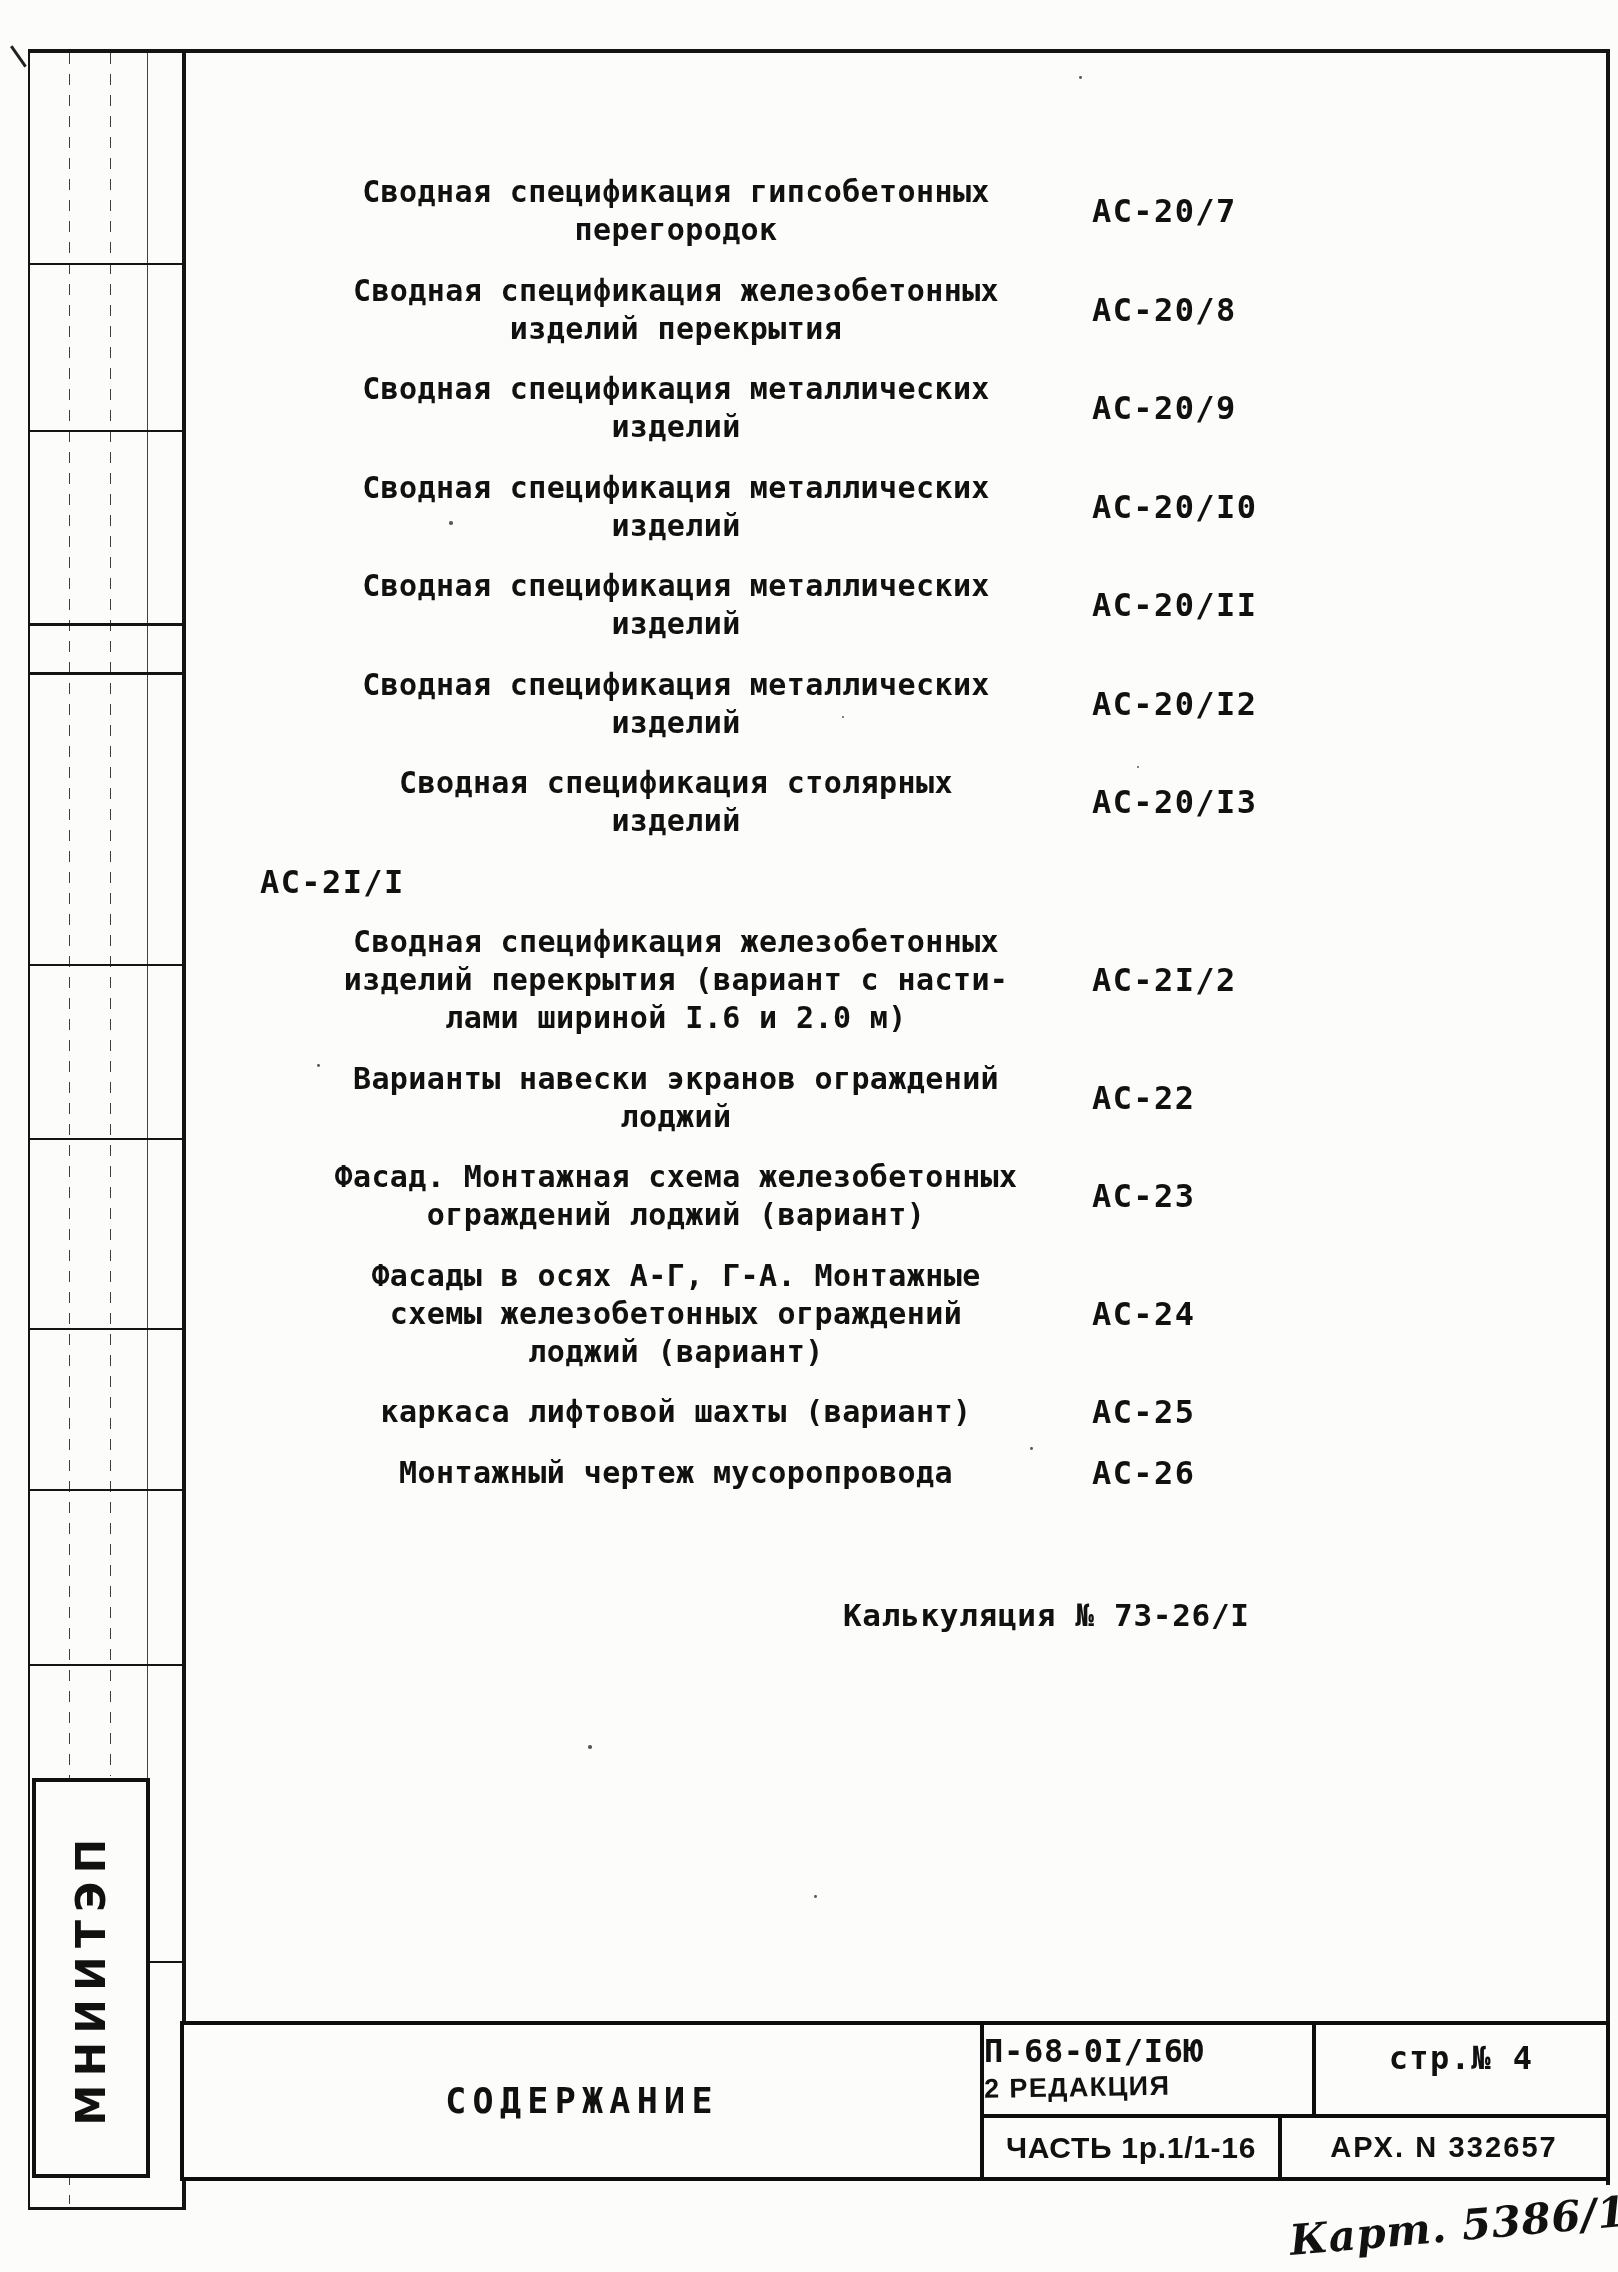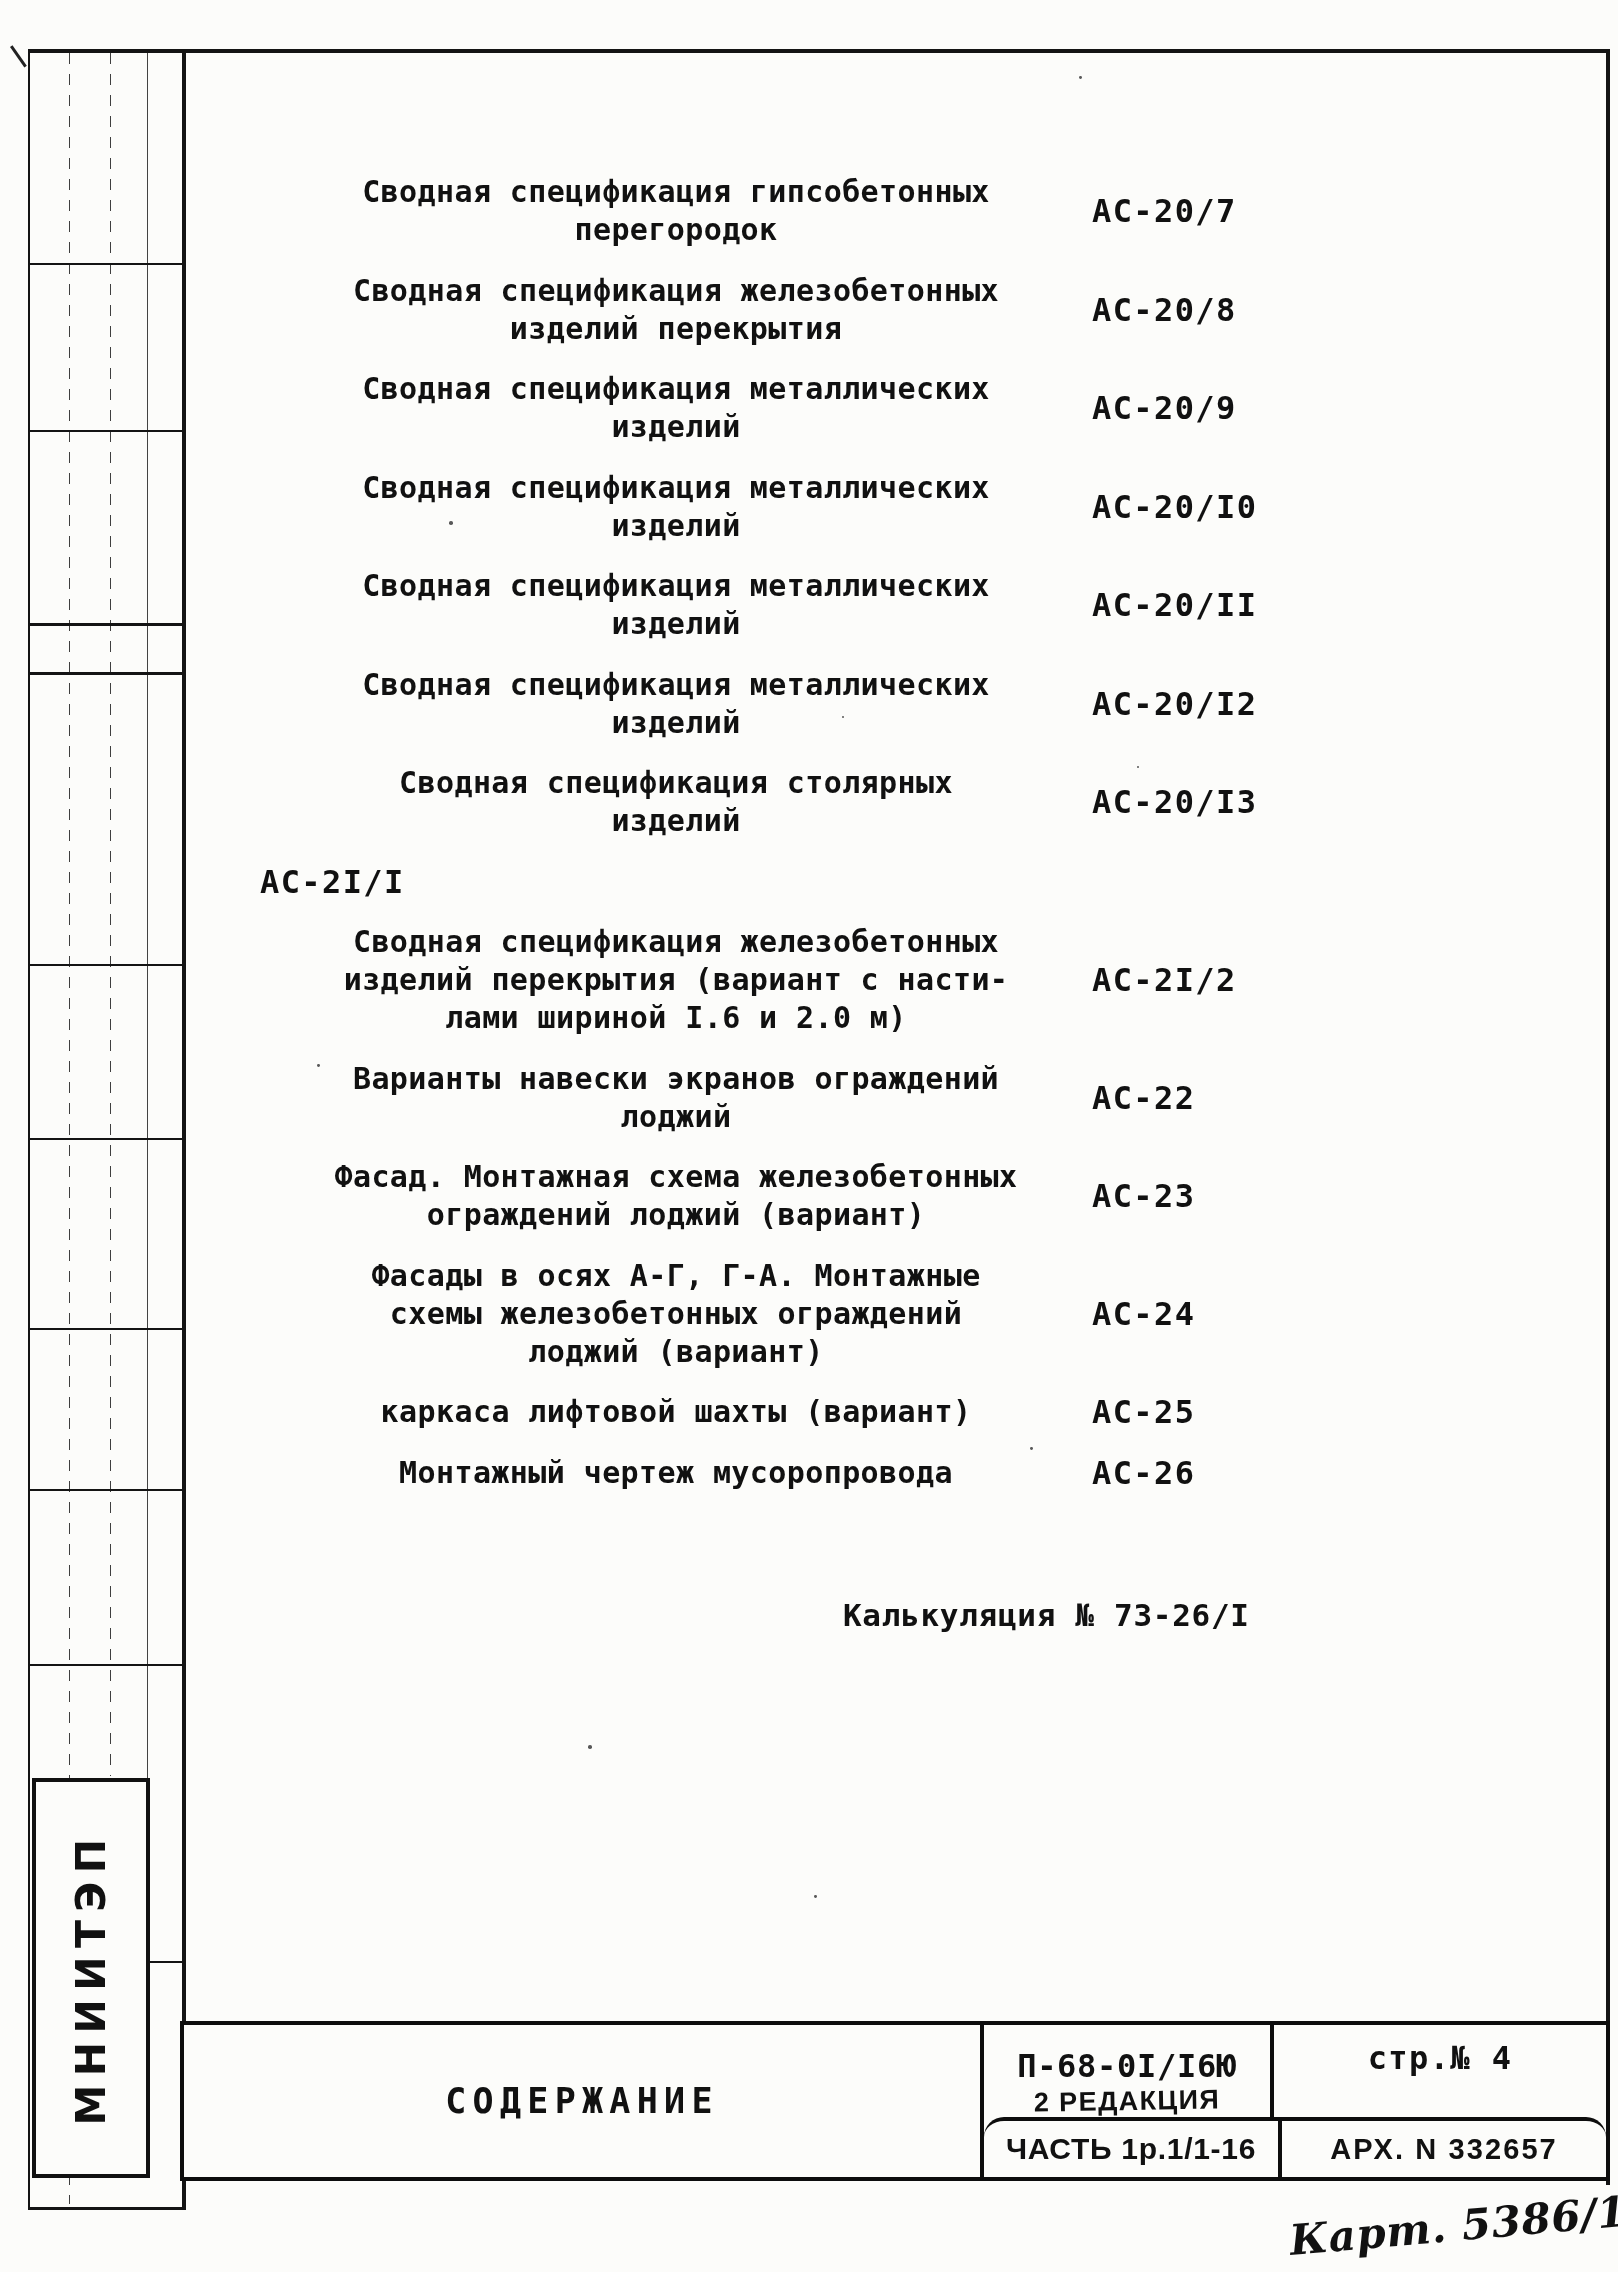--- a/index.html
+++ b/index.html
@@ -40,34 +40,34 @@
     border:4.2px solid #0d0d0d; box-sizing:border-box; display:flex; background:#fcfcfa;
   }
   .tb-left {
     width:800px; border-right:4.2px solid #0d0d0d; box-sizing:border-box;
     display:flex; align-items:center; justify-content:center;
     font-size:35px; font-weight:700; letter-spacing:6.3px;
   }
   .tb-right { flex:1; display:flex; flex-direction:column; }
   .tb-top { display:flex; flex:1; }
   .tb-cell-doc {
-    width:290px; border-right:4.2px solid #0d0d0d; box-sizing:border-box;
-    text-align:center; padding-top:22px;
+    width:332px; border-right:4.2px solid #0d0d0d; box-sizing:border-box;
+    text-align:left; padding-top:7px;
   }
   .doc-code { font-size:32px; font-weight:700; letter-spacing:0.7px; display:block; }
   .edition {
     display:block; margin-top:1.4px;
     font-family:"Liberation Sans", sans-serif; font-size:27px; font-weight:700;
     letter-spacing:1.4px; transform:rotate(-1deg);
   }
   .tb-cell-page {
     flex:1; display:flex; justify-content:center; align-items:flex-start;
     padding-top:14px; font-size:32px; font-weight:700; letter-spacing:1.4px;
   }
-  .tb-bottom { display:flex; height:59px; border-top:4.9px solid #0d0d0d;border-radius:20px; }
+  .tb-bottom { display:flex; height:59px; border-top:4.9px solid #0d0d0d; }
   .tb-cell-part {
     width:298px; border-right:4.2px solid #0d0d0d; box-sizing:border-box;
     display:flex; align-items:center; justify-content:center;
     font-family:"Liberation Sans", sans-serif; font-size:30px; font-weight:700; letter-spacing:0.7px;
   }
   .tb-cell-arch {
     flex:1; display:flex; align-items:center; justify-content:center;
     font-family:"Liberation Sans", sans-serif; font-size:29px; font-weight:700; letter-spacing:2.1px;
   }
   

